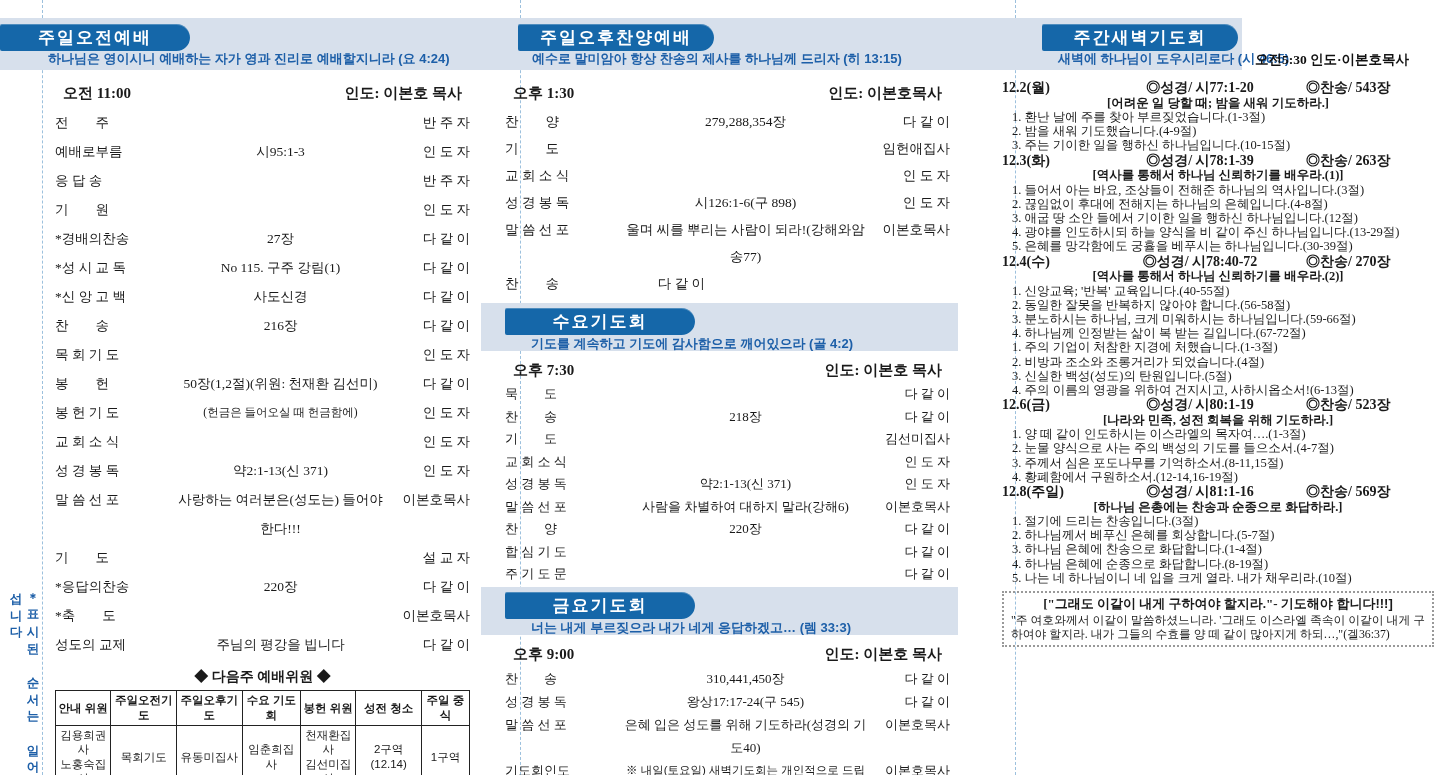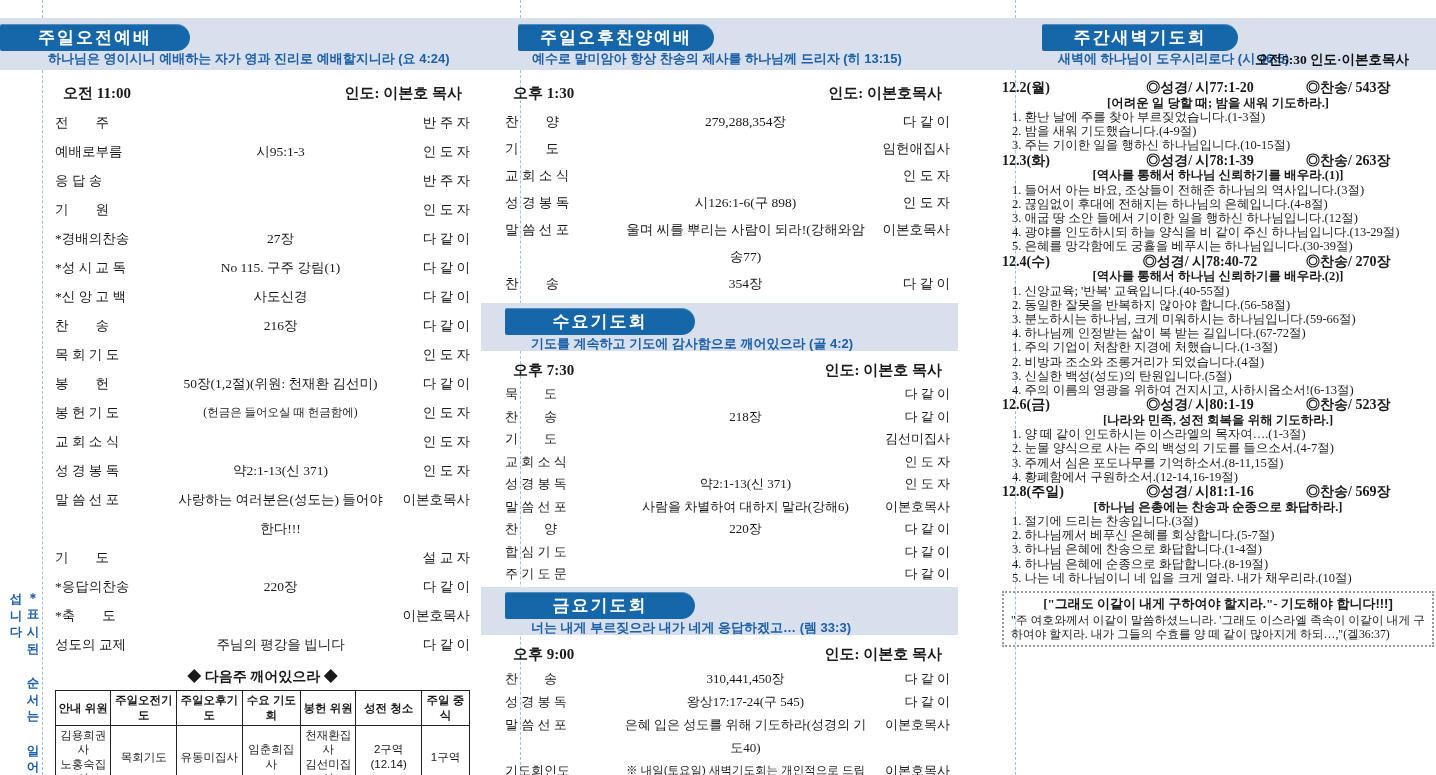--- a/index.html
+++ b/index.html
@@ -1,21 +1,21 @@
 <!DOCTYPE html>
 <html><head>
 <meta charset="utf-8">
 <style>
   html,body{margin:0;padding:0;}
   body{width:1436px;height:775px;position:relative;background:#ffffff;overflow:hidden;
        font-family:"Liberation Serif",serif;color:#1a1a1a;}
   .vsep{position:absolute;top:0;bottom:0;width:0;border-left:1px dashed #9cc0dd;}
   
   .band{position:absolute;background:#d7e0ec;}
-  #top-band{left:0;top:18px;width:1436px;height:52px;}
+  #top-band{left:0;top:18px;width:1242px;height:52px;}
   .pill{position:absolute;height:27px;background:#1567a9;color:#fff;
         font-family:"Liberation Sans",sans-serif;font-weight:bold;font-size:17px;
         letter-spacing:2px;display:flex;align-items:center;justify-content:center;
         border-radius:2px 14px 14px 2px;box-shadow:inset 0 1px 0 rgba(255,255,255,.25);}
   .verse{position:absolute;font-family:"Liberation Sans",sans-serif;font-weight:bold;
          font-size:13px;color:#1d5fa8;white-space:nowrap;}
   .band-black{position:absolute;font-weight:bold;font-size:13.5px;color:#111;white-space:nowrap;}
   
   .time-row{display:flex;justify-content:space-between;font-weight:bold;font-size:15px;
             line-height:30px;padding:0 8px;}
@@ -169,21 +169,21 @@
         <span class="ol">*축　　도</span>
         <span class="oc"></span>
         <span class="or">이본호목사</span>
       </div>
       <div class="orow">
         <span class="ol">성도의 교제</span>
         <span class="oc">주님의 평강을 빕니다</span>
         <span class="or">다 같 이</span>
       </div>
     </div>
-  <div id="committee-title">◆ 다음주 깨어있으라 ◆</div>
+  <div id="committee-title">◆ 다음주 예배위원 ◆</div>
   <table id="committee">
     <thead>
         <tr id="committee-head">
           <th>안내 위원</th>
           <th>주일오전기도</th>
           <th>주일오후기도</th>
           <th>수요 기도회</th>
           <th>봉헌 위원</th>
           <th>성전 청소</th>
           <th>주일 중식</th>
@@ -233,21 +233,20 @@
         <span class="oc">시126:1-6(구 898)</span>
         <span class="or">인 도 자</span>
       </div>
       <div class="orow">
         <span class="ol">말 씀 선 포</span>
         <span class="oc">울며 씨를 뿌리는 사람이 되라!(강해와암송77)</span>
         <span class="or">이본호목사</span>
       </div>
       <div class="orow">
         <span class="ol">찬　　송</span>
-        <span class="oc">354장</span>
         <span class="or">다 같 이</span>
       </div>
       <div class="orow">
         <span class="ol">축　　도</span>
         <span class="oc"></span>
         <span class="or">이본호목사</span>
       </div>
     </div>
 </div>
 

